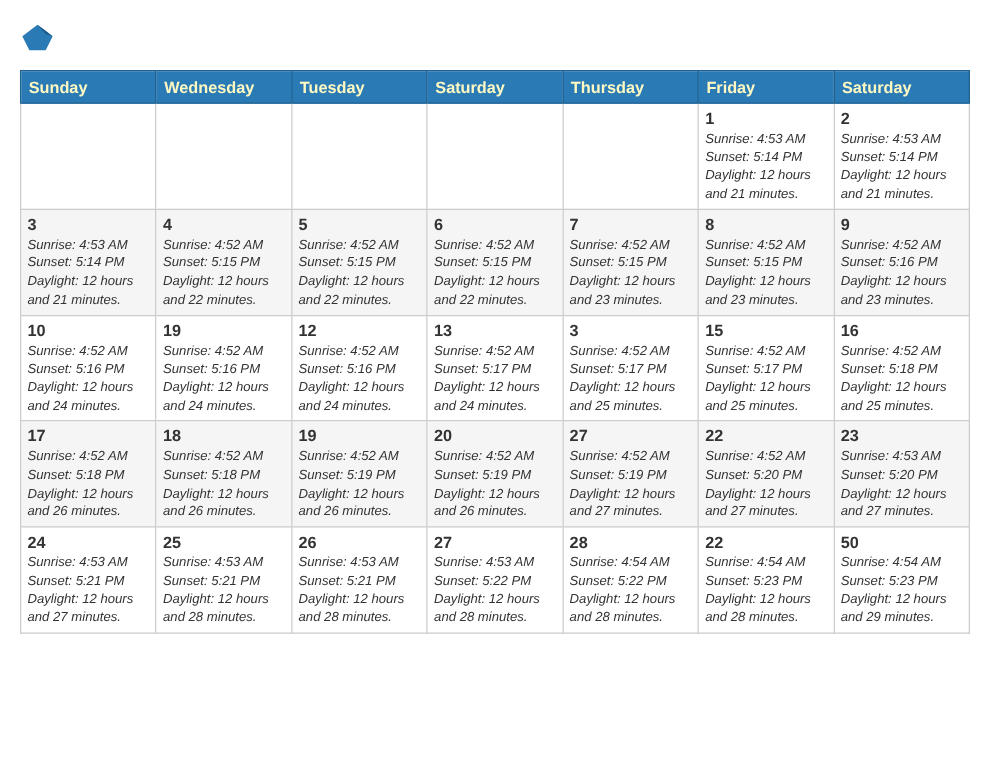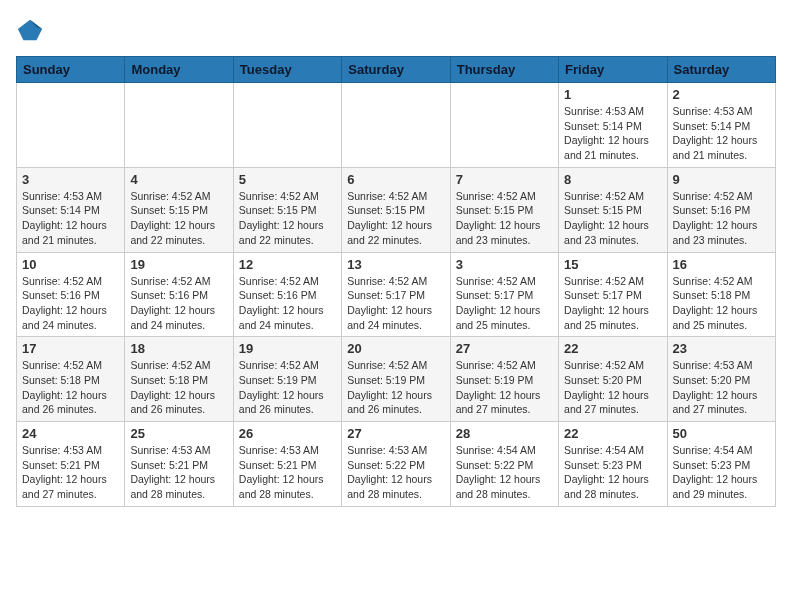--- a/index.html
+++ b/index.html
@@ -34,21 +34,21 @@
       font-weight: normal;
       color: #555;
     }
     .calendar {
       width: 100%;
       border-collapse: collapse;
       border: 1px solid #ccc;
     }
     .calendar th {
       background: #2a7ab5;
-      color: #0f172a;
+      color: #fef9c3;
       text-align: left;
       padding: 5px 6px;
       font-size: 13px;
       border: 1px solid #1e6090;
     }
     .calendar td {
       vertical-align: top;
       border: 1px solid #ccc;
       padding: 4px 5px;
       width: 108px;
@@ -63,20 +63,21 @@
     .day-num {
       font-size: 13px;
       font-weight: bold;
       display: block;
       margin-bottom: 2px;
     }
     .day-info {
       font-size: 10.5px;
       line-height: 1.4;
       color: #333;
+      font-style: italic;
     }
     .empty {
       background: #fff !important;
     }
     .logo-wrapper {
       display: flex;
       flex-direction: column;
       align-items: flex-start;
     }
     .logo-line {
@@ -105,21 +106,21 @@
   <div class="title-block">
     <h1></h1>
     <h2></h2>
   </div>
 </div>
 
 <table class="calendar">
   <thead>
     <tr>
     <th>Sunday</th>
-        <th>Monday</th>
+        <th>Wednesday</th>
         <th>Tuesday</th>
         <th>Saturday</th>
         <th>Thursday</th>
         <th>Friday</th>
         <th>Saturday</th>
       </tr>
   </thead>
   <tbody id="calendar-body">
   <tr>
         <td class="empty"></td>

